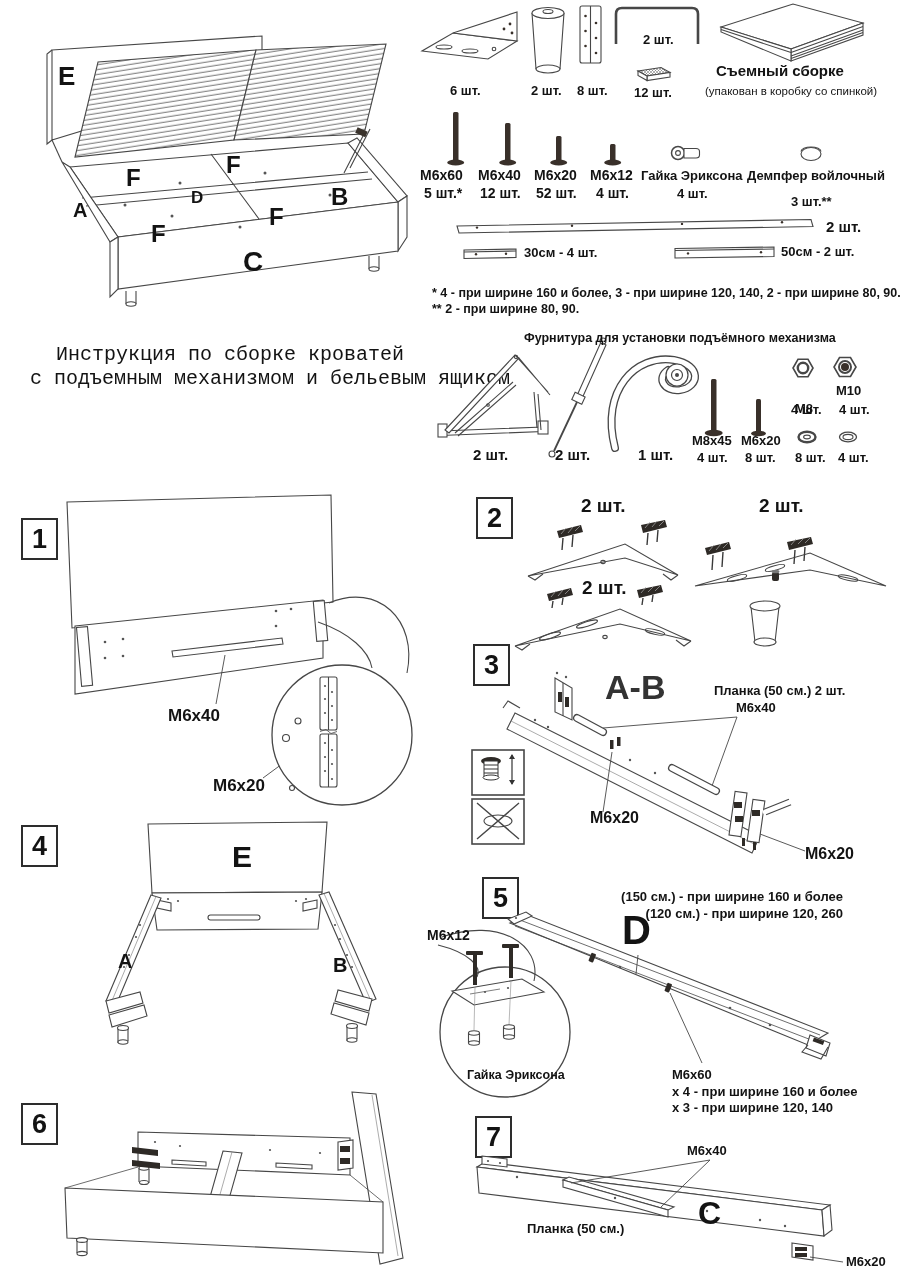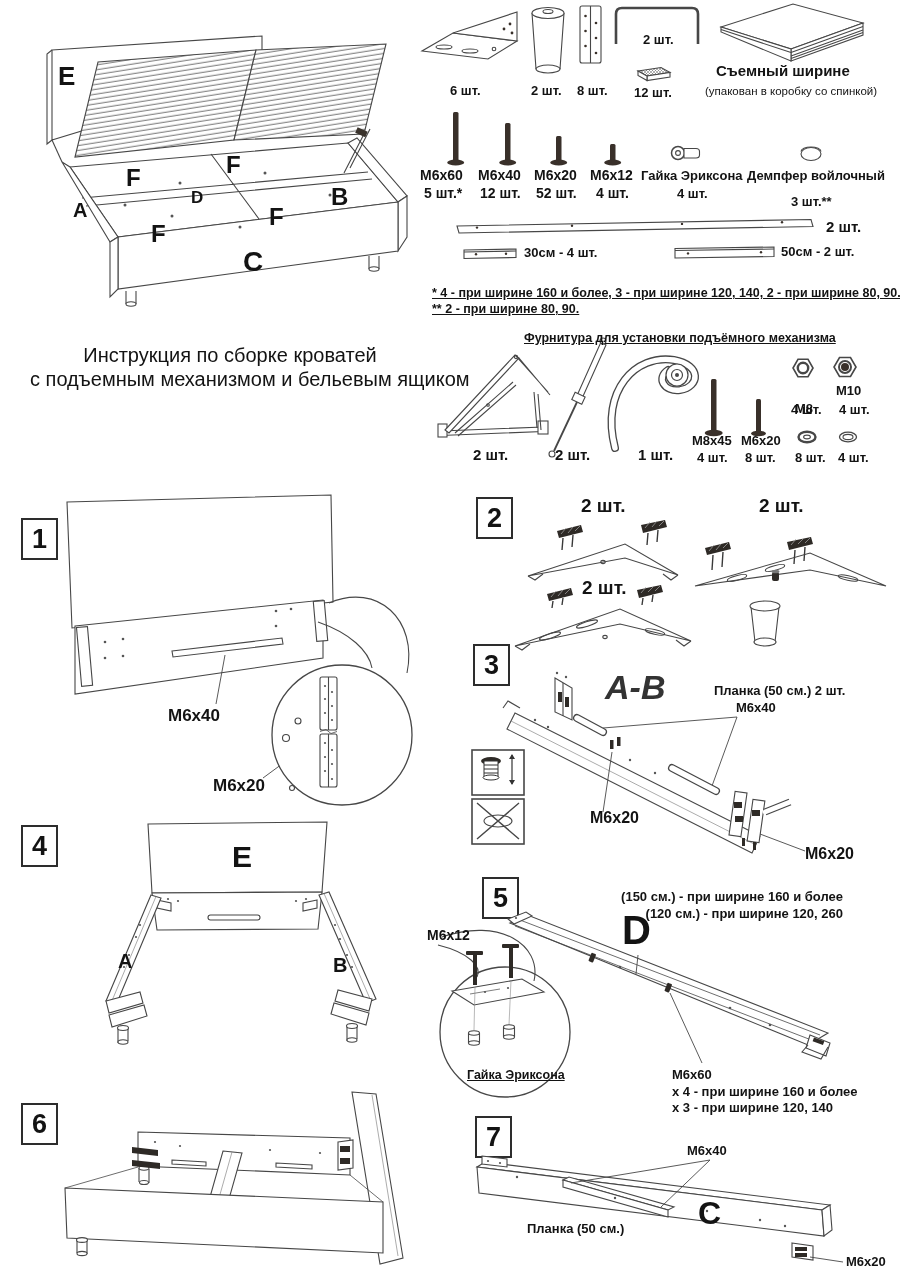--- a/index.html
+++ b/index.html
@@ -1,35 +1,35 @@
 <!DOCTYPE html>
 <html><head>
 <meta charset="utf-8">
 <style>
   html,body{margin:0;padding:0;background:#ffffff;}
   #page{position:relative;width:900px;height:1280px;background:#fff;overflow:hidden;
         font-family:"Liberation Sans",sans-serif;color:#131313;}
   .t{position:absolute;white-space:nowrap;line-height:1.12;}
   .b{font-weight:bold;}
-  .ctr{text-align:center;}
+  .ctr{text-align:center;font-family:Liberation Mono, monospace;}
   .s11{font-size:11.5px;}
-  .s12{font-size:12.5px;text-decoration:underline;}
+  .s12{font-size:12.5px;}
   .s13{font-size:13px;}
   .s14{font-size:14px;}
   .s15{font-size:15px;}
   .s16{font-size:16px;}
   .s17{font-size:17px;}
   .s19{font-size:19px;}
   .s20{font-size:20px;}
   .s24{font-size:24px;}
   .s26{font-size:26px;}
   .s28{font-size:28px;}
   .s30{font-size:30px;}
   .s32{font-size:32px;}
-  .s34{font-size:34px;font-style:italic;}
+  .s34{font-size:34px;}
   .s40{font-size:40px;}
   .stepnum{position:absolute;width:33px;height:38px;border:2px solid #2d2d2d;background:#fff;
            display:flex;align-items:center;justify-content:center;font-weight:bold;font-size:27px;}
   svg.art{position:absolute;}
 </style>
 </head>
 <body>
 
 <div id="page">
 
@@ -158,21 +158,21 @@
       <circle cx="268" cy="253.4" r="1.2"></circle>
         <circle cx="341" cy="252.2" r="1.2"></circle>
     </g>
   </svg>
 
   <div class="t b s13" style="left:450px;top:84px">6 шт.</div>
   <div class="t b s13" style="left:531px;top:84px">2 шт.</div>
   <div class="t b s13" style="left:577px;top:84px">8 шт.</div>
   <div class="t b s13" style="left:643px;top:33px">2 шт.</div>
   <div class="t b s13" style="left:634px;top:86px">12 шт.</div>
-  <div class="t b s15" style="left:716px;top:63px">Съемный ширине</div>
+  <div class="t b s15" style="left:716px;top:63px">Съемный сборке</div>
   <div class="t s11" style="left:705px;top:85px">(упакован в коробку со спинкой)</div>
 
   <div class="t b s14" style="left:420px;top:168px">М6х60</div>
   <div class="t b s14" style="left:424px;top:186px">5 шт.*</div>
   <div class="t b s14" style="left:478px;top:168px">М6х40</div>
   <div class="t b s14" style="left:480px;top:186px">12 шт.</div>
   <div class="t b s14" style="left:534px;top:168px">М6х20</div>
   <div class="t b s14" style="left:536px;top:186px">52 шт.</div>
   <div class="t b s14" style="left:590px;top:168px">М6х12</div>
   <div class="t b s14" style="left:596px;top:186px">4 шт.</div>

